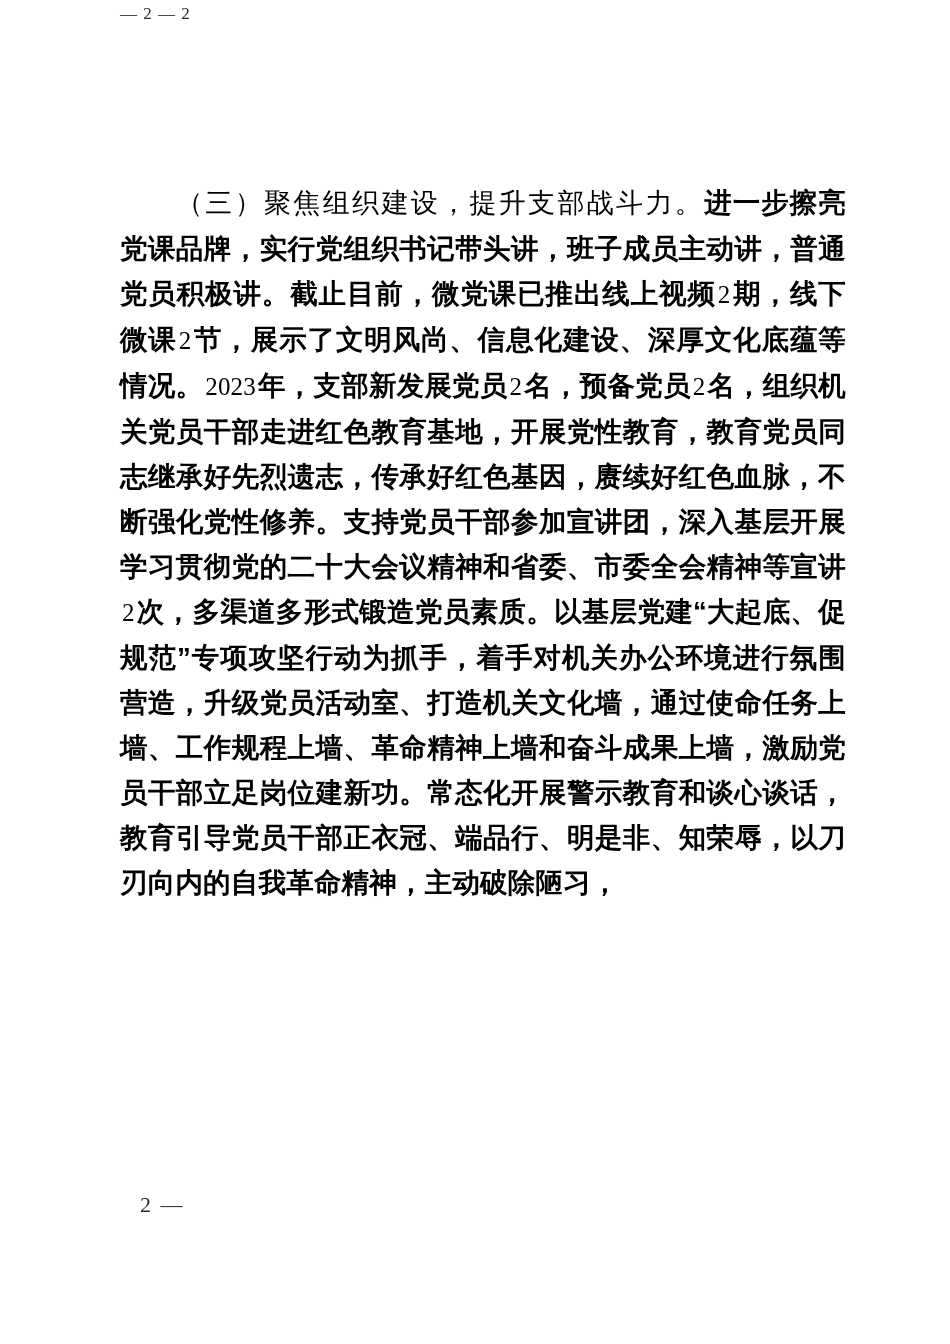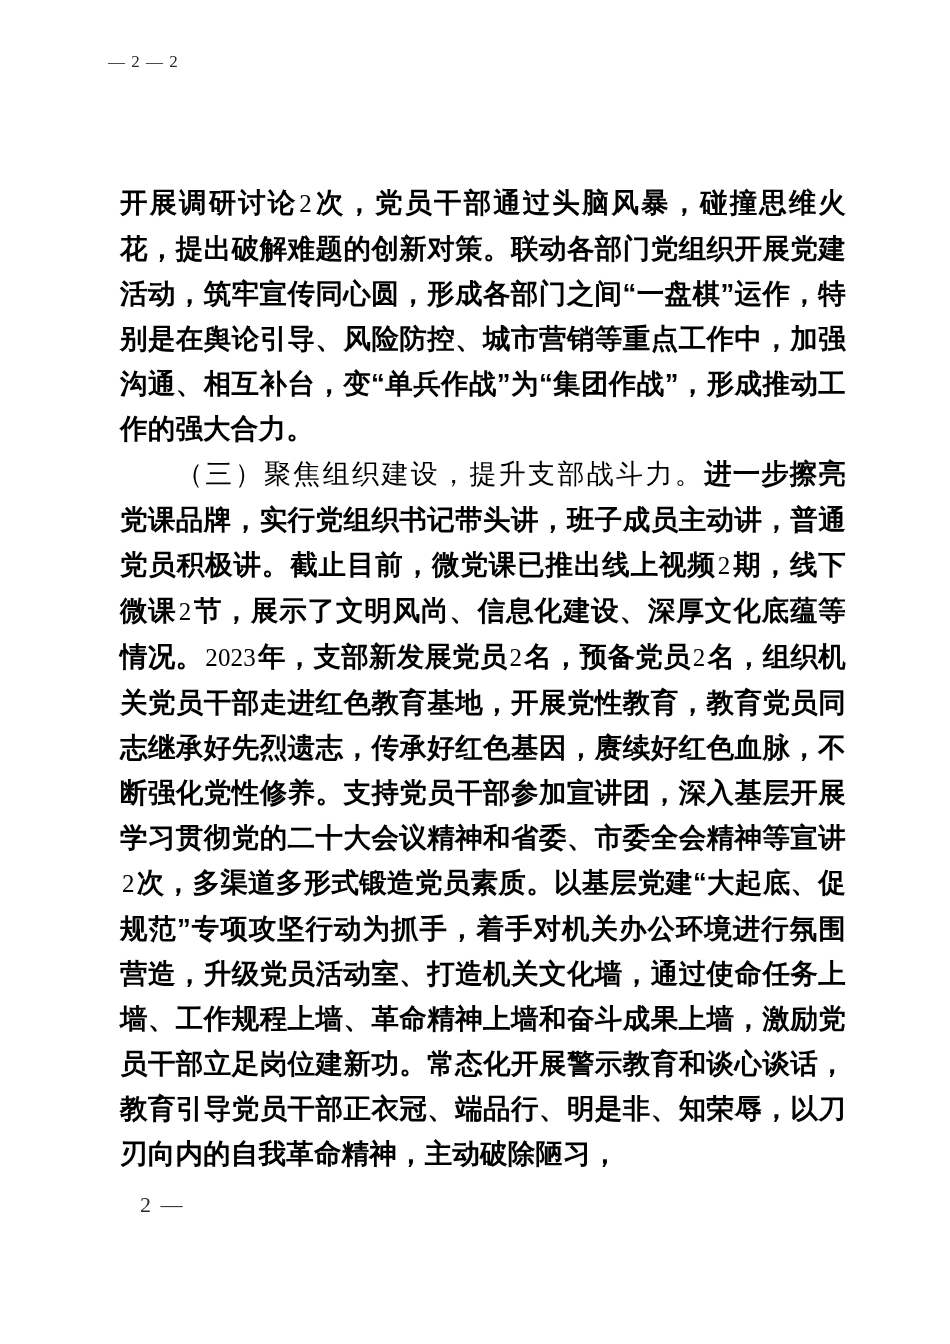--- a/index.html
+++ b/index.html
@@ -11,28 +11,27 @@
     position: relative;
     width: 950px;
     height: 1344px;
     background: #ffffff;
     overflow: hidden;
     font-family: "Liberation Sans", "DejaVu Sans", sans-serif;
   }
   
   .page-header {
     position: absolute;
-    left: 108px;
+    left: 120px;
     top: 4px;
     font-family: "Liberation Serif", "DejaVu Serif", serif;
     font-size: 17px;
     color: #2b2b2b;
     letter-spacing: 1px;
     white-space: pre;
-    margin-top: 48px;
   }
   
   .body-block {
     position: absolute;
     left: 120px;
     top: 180px;
     width: 726px;
   }
   .para {
     margin: 0;
@@ -79,19 +78,18 @@
   }
 </style>
 </head>
 <body>
 
 <div class="page">
 
   <div class="page-header">— 2 — 2</div>
 
   <div class="body-block">
-    <p class="para" id="para-0"><span>开展调研讨论</span><span class="num">2</span><span>次，党员干部通过头脑风暴，碰撞思维火花，提出破解难题的创新对策。联动各部门党组织开展党建活动，筑牢宣传同心圆，形成各部门之间“一盘棋”运作，特别是在舆论引导、风险防控、城市营销等重点工作中，加强沟通、相互补台，变“单兵作战”为“集团作战”，形成推动工作的强大合力。</span></p>
     <p class="para para-indent" id="para-1"><span class="kai">（三）聚焦组织建设，提升支部战斗力。</span><span>进一步擦亮党课品牌，实行党组织书记带头讲，班子成员主动讲，普通党员积极讲。截止目前，微党课已推出线上视频</span><span class="num">2</span><span>期，线下微课</span><span class="num">2</span><span>节，展示了文明风尚、信息化建设、深厚文化底蕴等情况。</span><span class="num">2023</span><span>年，支部新发展党员</span><span class="num">2</span><span>名，预备党员</span><span class="num">2</span><span>名，组织机关党员干部走进红色教育基地，开展党性教育，教育党员同志继承好先烈遗志，传承好红色基因，赓续好红色血脉，不断强化党性修养。支持党员干部参加宣讲团，深入基层开展学习贯彻党的二十大会议精神和省委、市委全会精神等宣讲</span><span class="num">2</span><span>次，多渠道多形式锻造党员素质。以基层党建“大起底、促规范”专项攻坚行动为抓手，着手对机关办公环境进行氛围营造，升级党员活动室、打造机关文化墙，通过使命任务上墙、工作规程上墙、革命精神上墙和奋斗成果上墙，激励党员干部立足岗位建新功。常态化开展警示教育和谈心谈话，教育引导党员干部正衣冠、端品行、明是非、知荣辱，以刀刃向内的自我革命精神，主动破除陋习，</span></p>
   </div>
 
   <div class="page-footer">2 —</div>
 
 </div>
 
 </body></html>

